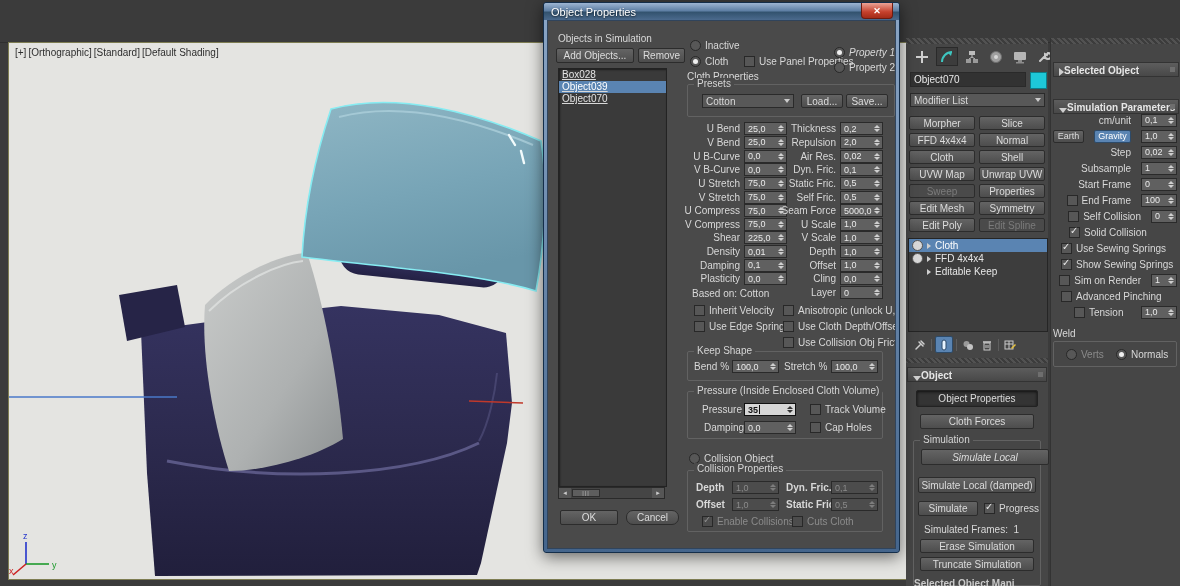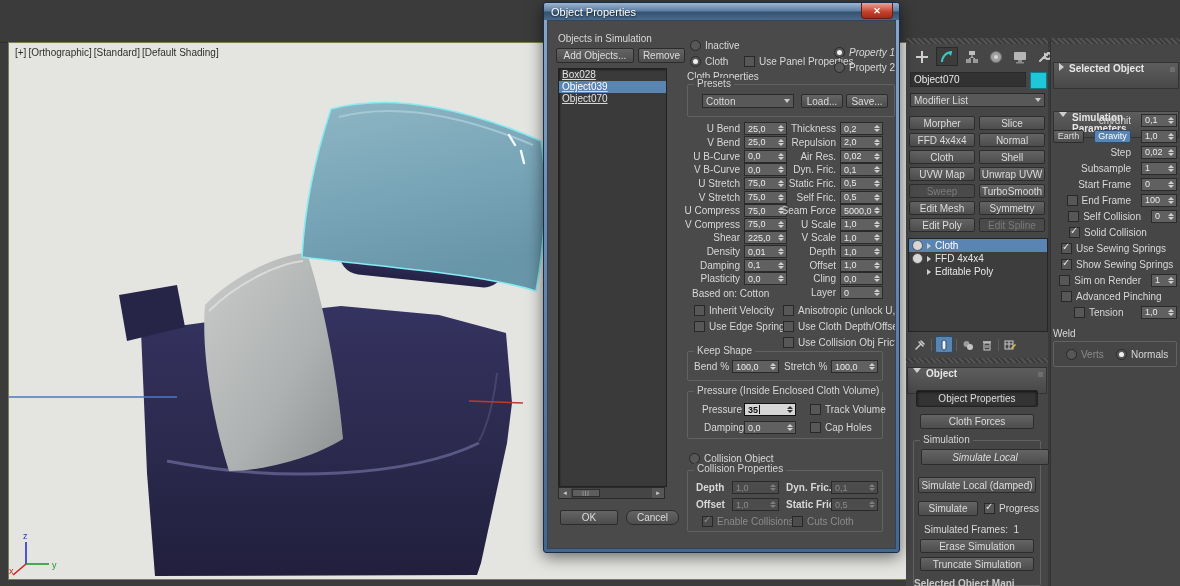--- a/index.html
+++ b/index.html
@@ -69,22 +69,22 @@
   .pcol .pfield{width:43px;flex:none;}
   .combo{display:flex;align-items:center;background:#585858;border:1px solid #2a2a2a;height:14px;font-size:10px;
          padding:0 3px;box-sizing:border-box;cursor:pointer;}
   .combo .val{flex:1;}
   .combo .car{width:0;height:0;border-left:3px solid transparent;border-right:3px solid transparent;border-top:4px solid #ccc;}
   
   #cmdpanel{left:906px;top:38px;width:142px;height:548px;background:#464646;}
   #rightcol{left:1050px;top:38px;width:130px;height:548px;background:#464646;border-left:1px solid #333;}
   .tabicons{display:flex;gap:4px;align-items:center;}
   .tabicon{width:20px;height:17px;display:flex;align-items:center;justify-content:center;cursor:pointer;}
-  .rollhead{display:flex;align-items:flex-start;gap:5px;background:linear-gradient(180deg,#5d5d5d,#484848);
-            border:1px solid #333;height:27px;padding-left:5px;font-weight:bold;font-size:10px;color:#e6e6e6;
+  .rollhead{display:flex;align-items:flex-end;background:linear-gradient(180deg,#5d5d5d,#484848);
+            border:1px solid #333;height:15px;padding-left:5px;font-weight:bold;font-size:10px;color:#e6e6e6;
             box-sizing:border-box;cursor:pointer;position:relative;}
   .rollhead .pinsq{position:absolute;right:3px;top:4px;width:5px;height:5px;background:#6e6e6e;}
   .tri-r{width:0;height:0;border-top:4px solid transparent;border-bottom:4px solid transparent;border-left:5px solid #cfcfcf;}
   .tri-d{width:0;height:0;border-left:4px solid transparent;border-right:4px solid transparent;border-top:5px solid #cfcfcf;}
   #stack{background:#3d3d3d;border:1px solid #252525;overflow:hidden;}
   #stack .srow{height:13px;display:flex;align-items:center;gap:4px;padding-left:3px;font-size:10px;color:#e6e6e6;cursor:pointer;}
   #stack .srow.selected{background:#5a84b2;color:#fff;}
   #stack .eyeic{width:9px;height:9px;border-radius:50%;background:#d8d8d8;border:1px solid #555;visibility:hidden;flex:none;}
   #stack .srow.eye .eyeic{visibility:visible;}
   #stack .sarr{width:0;height:0;border-top:3px solid transparent;border-bottom:3px solid transparent;border-left:4px solid #cfcfcf;flex:none;}
@@ -248,21 +248,21 @@
 
         <div class="btn">
           <span>Unwrap UVW</span>
         </div>
 
         <div class="btn disabled">
           <span>Sweep</span>
         </div>
 
         <div class="btn">
-          <span>TurboSmooth</span>
+          <span>Properties</span>
         </div>
 
         <div class="btn">
           <span>Edit Mesh</span>
         </div>
 
         <div class="btn">
           <span>Symmetry</span>
         </div>
 
@@ -285,21 +285,21 @@
 
           <div class="srow eye">
             <span class="eyeic"></span>
             <span class="sarr"></span>
             <span>FFD 4x4x4</span>
           </div>
 
           <div class="srow">
             <span class="eyeic"></span>
             <span class="sarr"></span>
-            <span>Editable Poly</span>
+            <span>Editable Keep</span>
           </div>
         </div>
     </div>
     <div class="abs stacktools" style="left:6px;top:298px;">
       <div class="stool">
         <svg width="12" height="12">
             <path d="M2 10 L6 6 M5 3 l4 4 M7 2 l3 3" stroke="#cfcfcf" stroke-width="1.5" stroke-linecap="round"></path>
           </svg>
       </div>
       <div class="vsep"></div>

